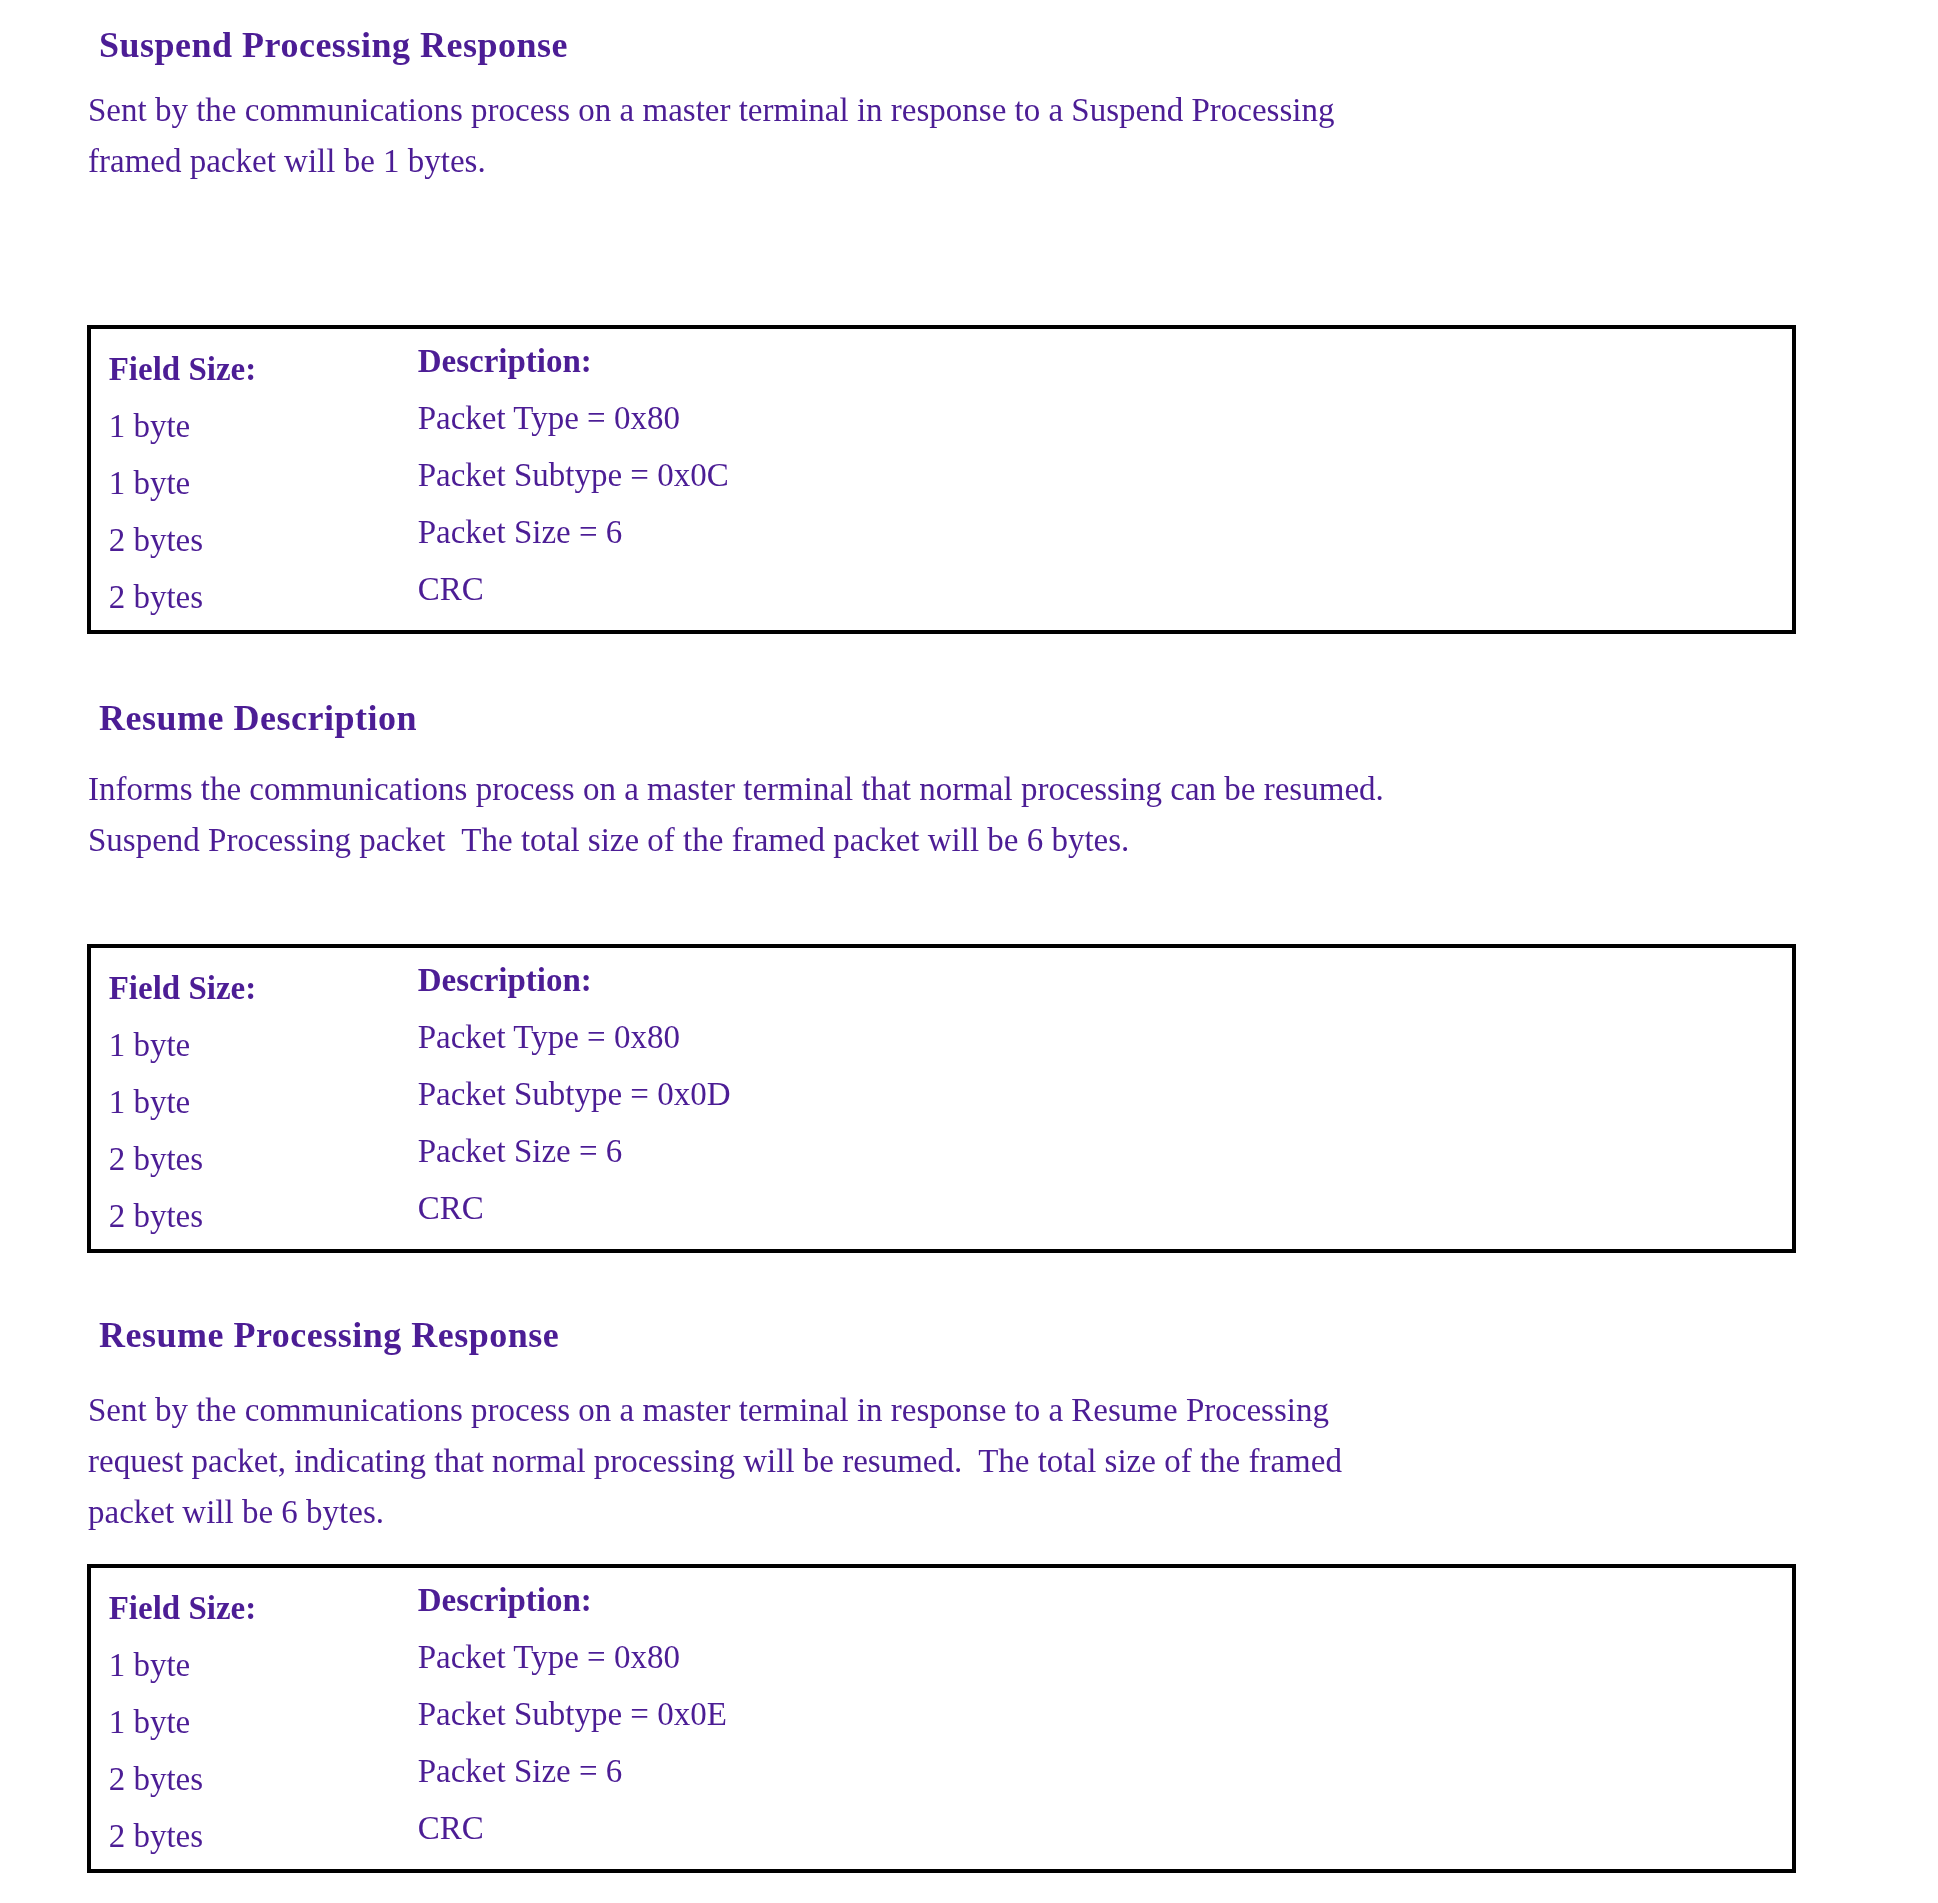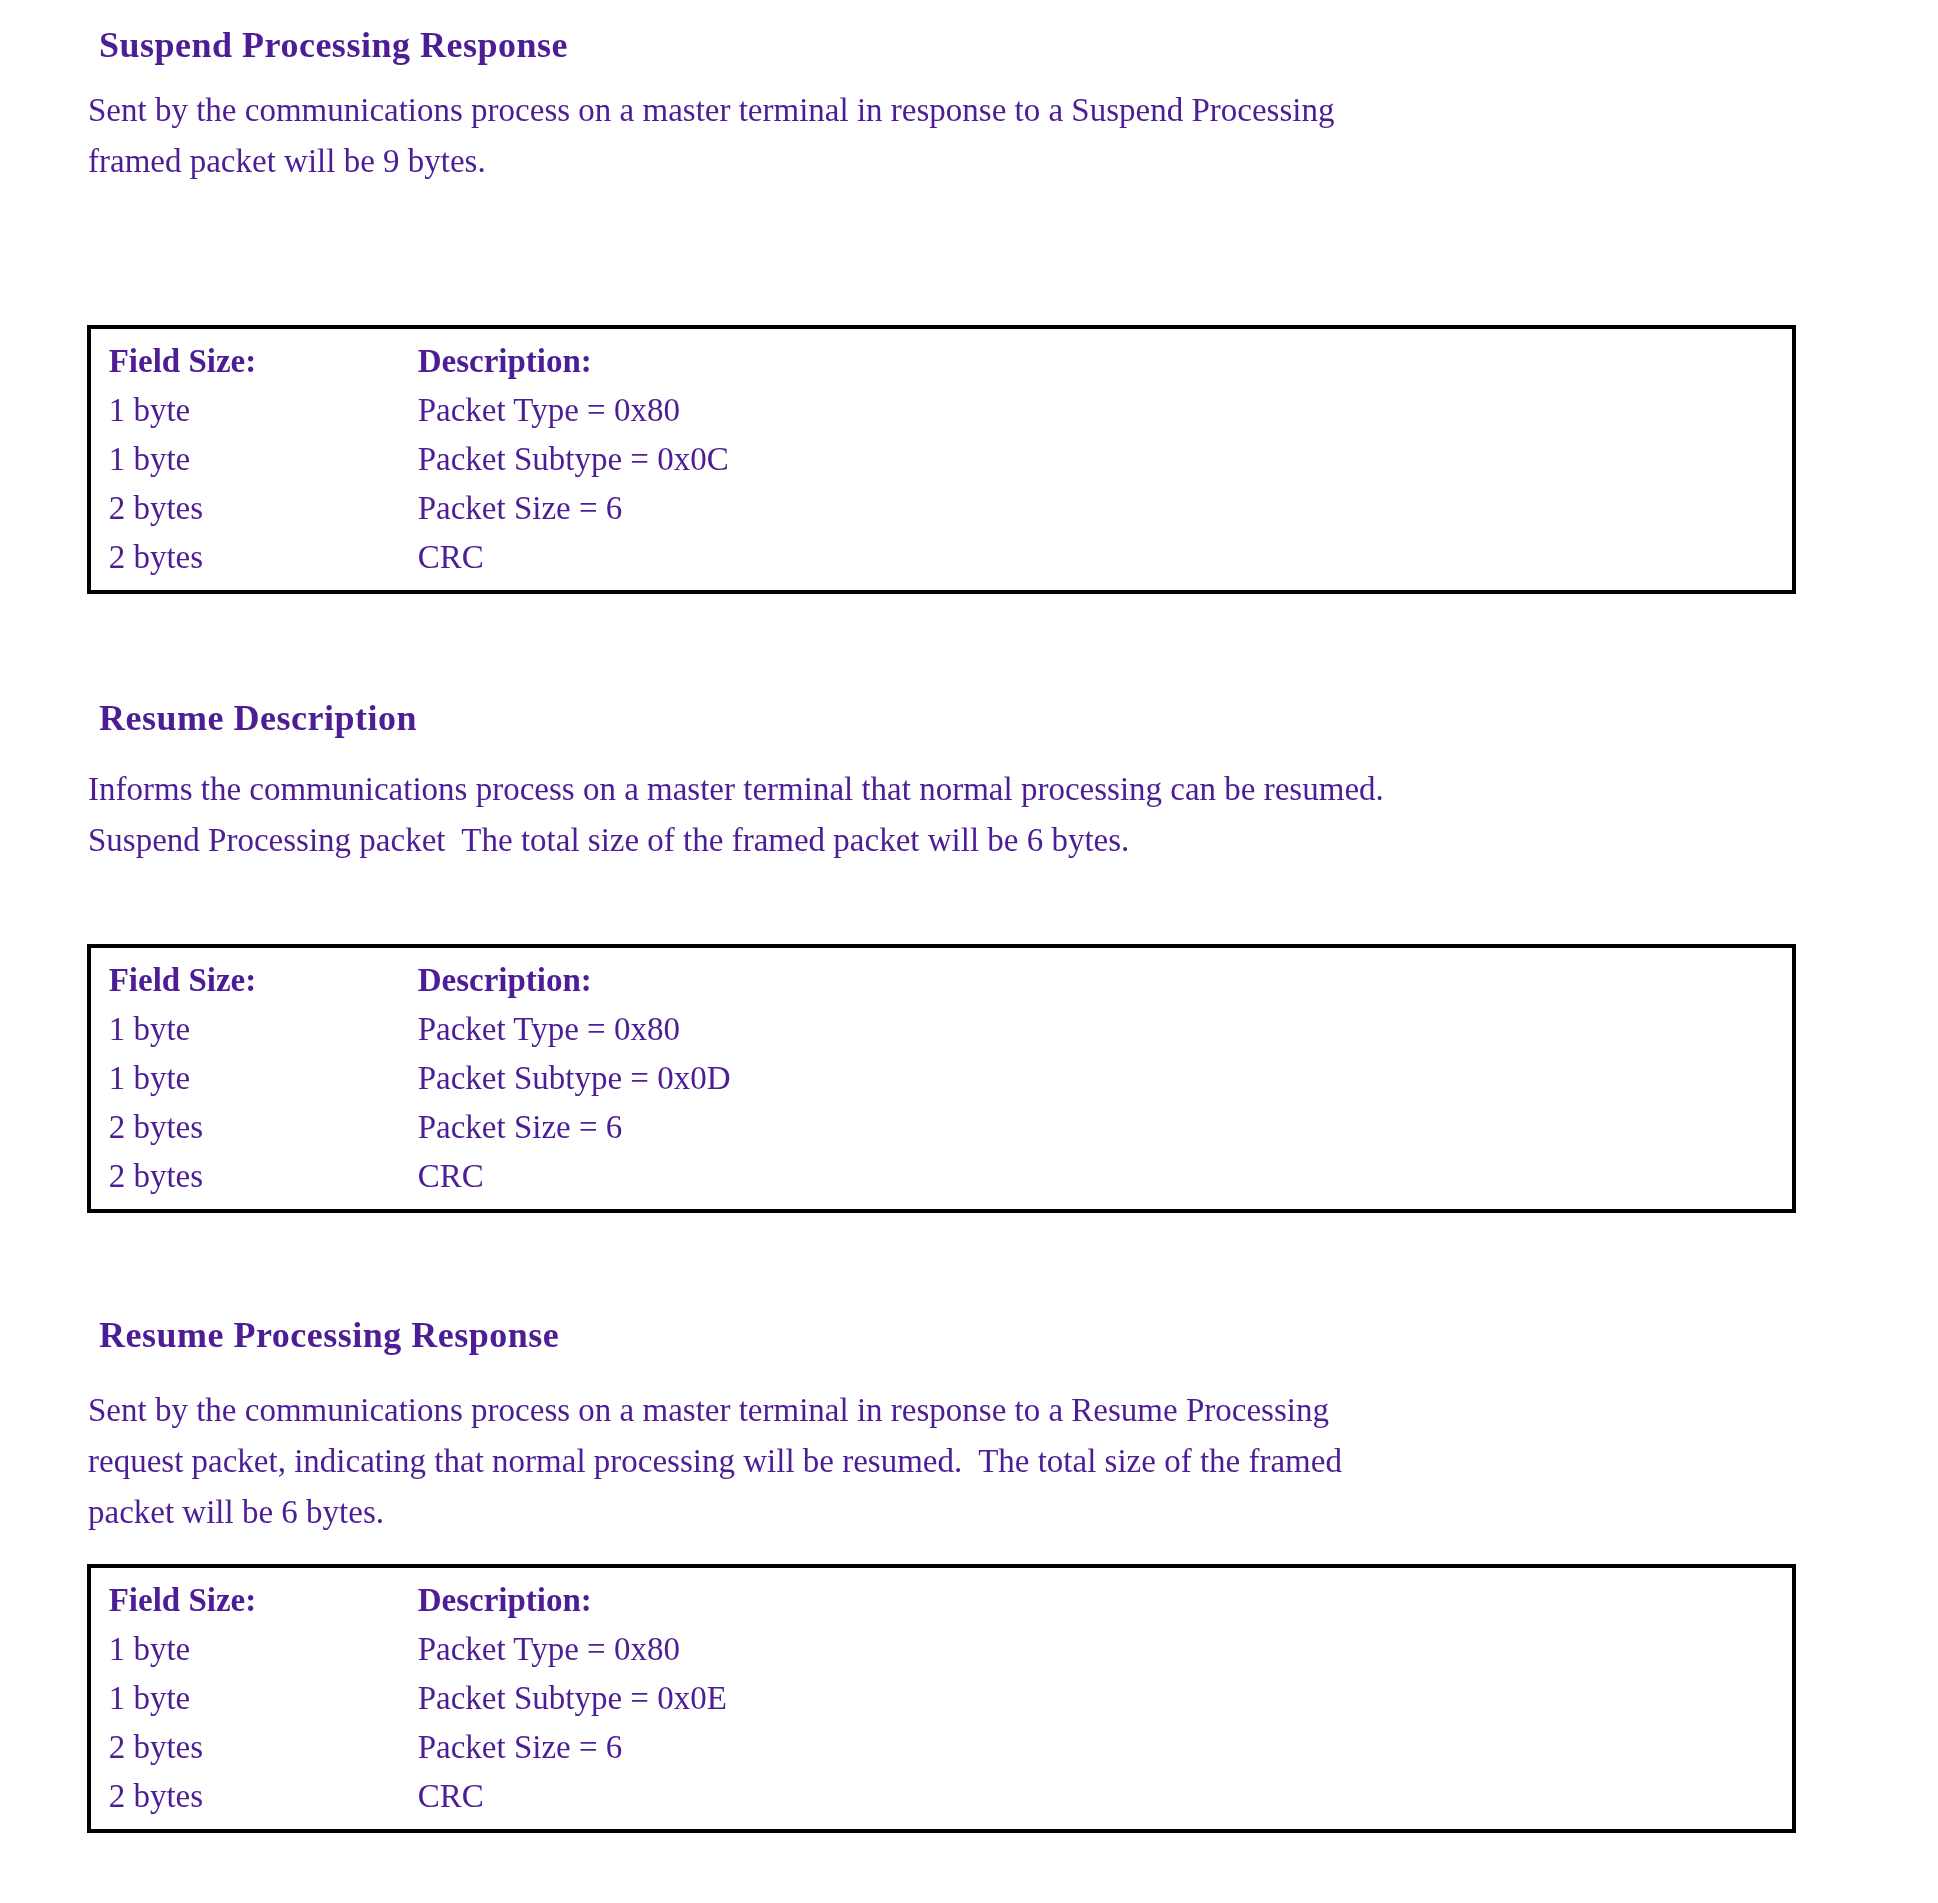--- a/index.html
+++ b/index.html
@@ -47,20 +47,21 @@
     line-height: 49px;
   }
   .tbl-row.hdr {
     font-weight: 700;
   }
   .col1 {
     width: 309px;
     padding-left: 17.7px;
     flex: 0 0 auto;
     white-space: pre;
+    margin-top: 8px;
   }
   .col2 {
     flex: 1 1 auto;
     white-space: pre;
   }
   
   #h1 { top: 23.6px; }
   #p1 { top: 85px; }
   #t1 { top: 325px; }
   #h2 { top: 697px; }
@@ -72,21 +73,21 @@
 </style>
 </head>
 <body>
 
 <div class="page">
 
   <div class="section-heading" id="h1">Suspend Processing Response</div>
 
   <div class="para" id="p1">
     <div class="para-line">Sent by the communications process on a master terminal in response to a Suspend Processing</div>
-    <div class="para-line">framed packet will be 9 bytes.</div>
+    <div class="para-line">framed packet will be 1 bytes.</div>
   </div>
 
   <div class="tbl" id="t1">
     <div class="tbl-row hdr">
       <span class="col1">Field Size:</span>
       <span class="col2">Description:</span>
     </div>
     <div class="tbl-row">
       <span class="col1">1 byte</span>
       <span class="col2">Packet Type = 0x80</span>

